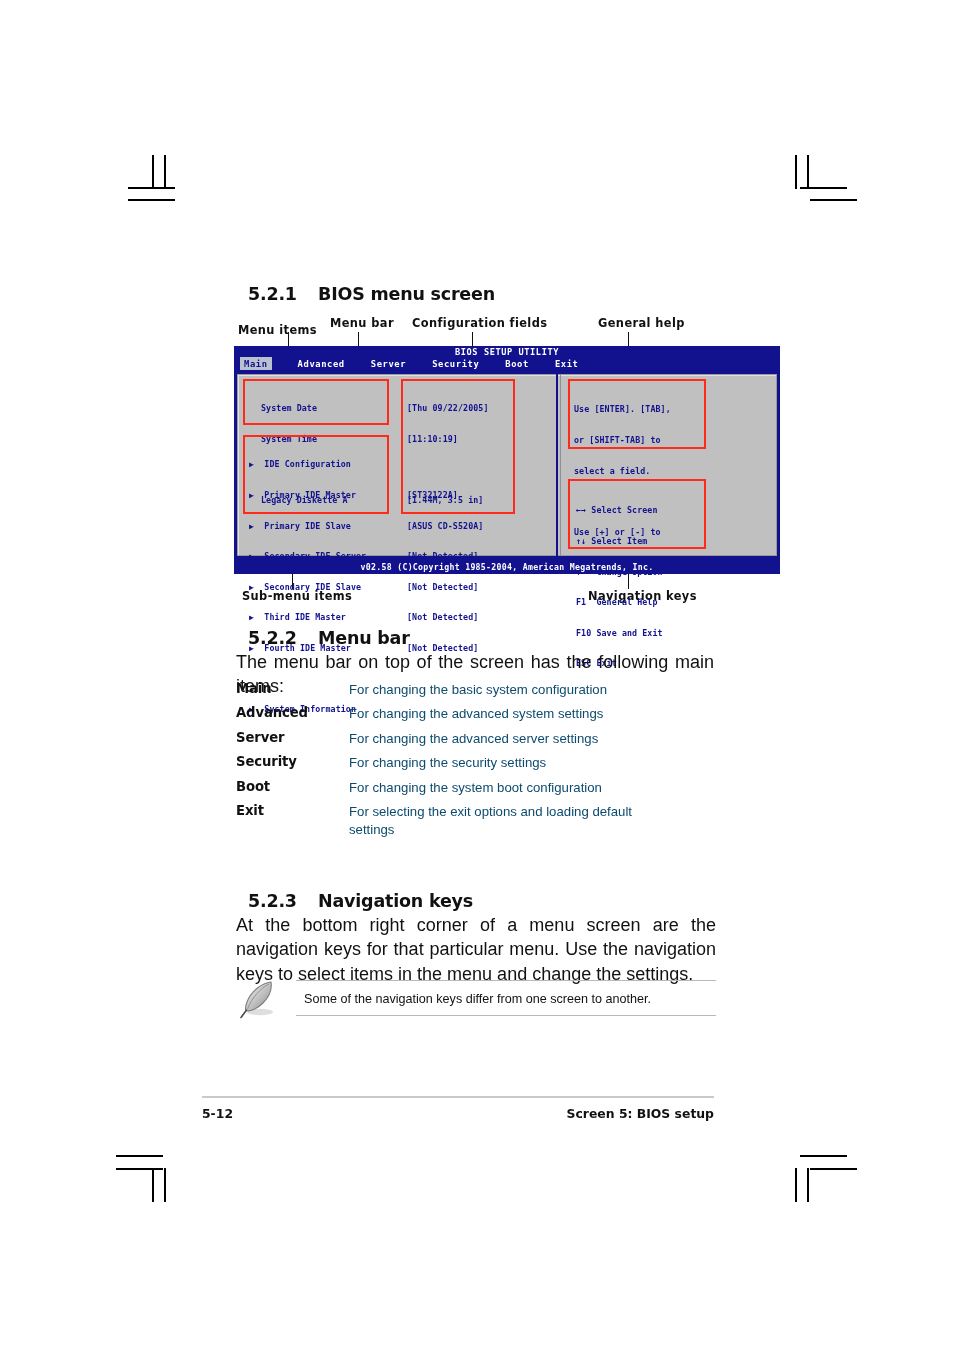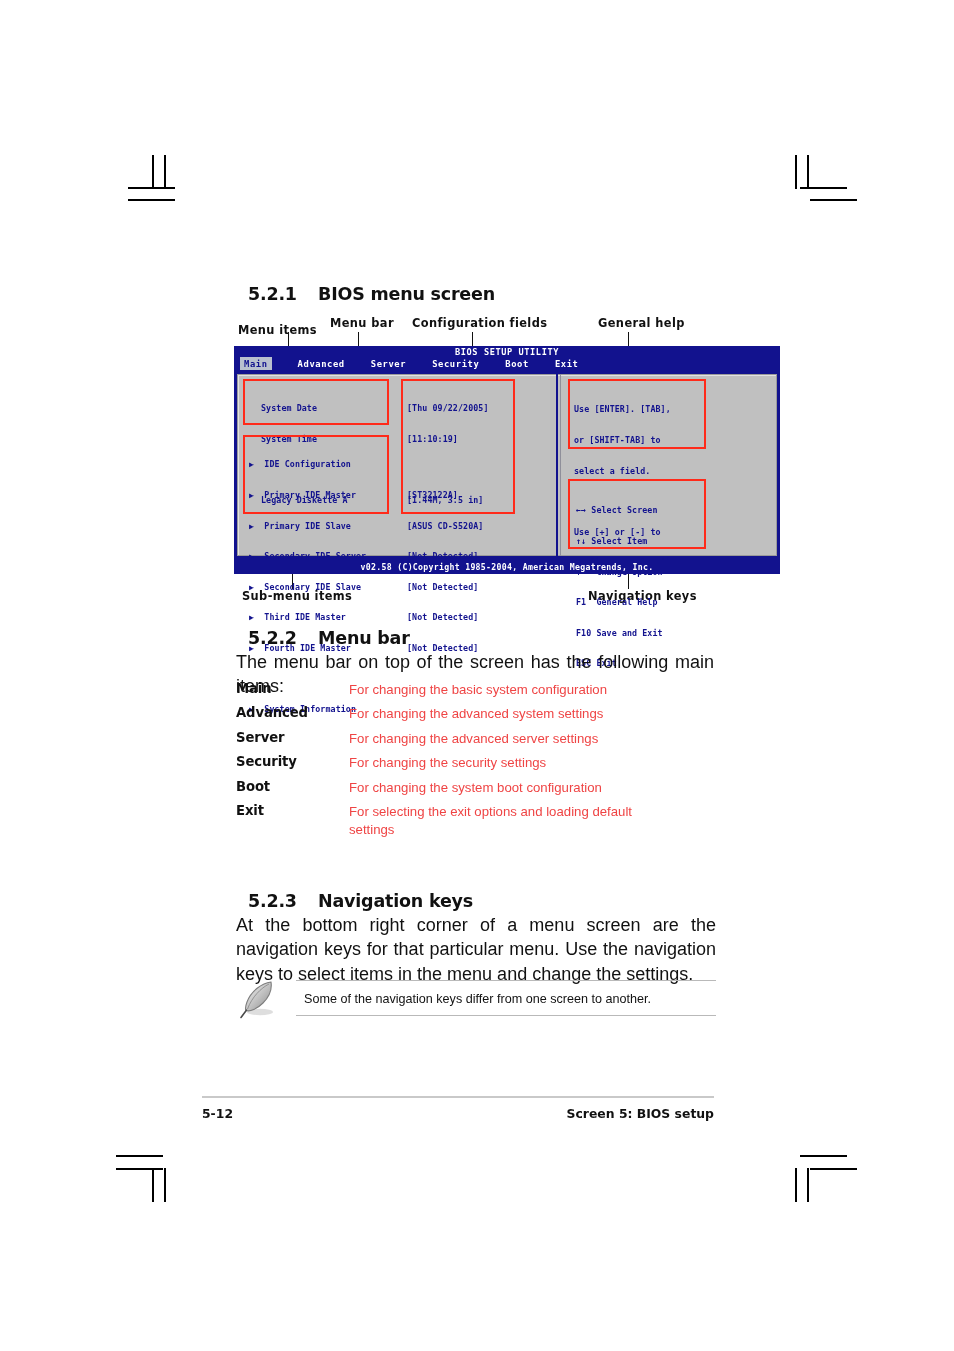--- a/index.html
+++ b/index.html
@@ -88,21 +88,21 @@
   .arrow{color:#12128e;}
 
   
   .deflist{width:100%;}
   .deflist .row{display:flex;align-items:flex-start;margin-bottom:7px;}
   .deflist .term{
     width:113px;flex:0 0 113px;
     font-family:"DejaVu Sans", sans-serif;
     font-weight:bold;font-size:13.2px;color:#111;letter-spacing:-0.1px;
   }
-  .deflist .desc{font-size:13.2px;line-height:1.32;color:#ef4444;flex:1;}
+  .deflist .desc{font-size:13.2px;line-height:1.32;color:#0c4a6e;flex:1;}
 
   
   .note{position:absolute;left:0;width:482px;}
   .note .rule{position:absolute;left:62px;right:0;height:1px;background:#b9b9b9;}
   .note .txt{
     position:absolute;left:70px;top:12px;font-size:12.6px;color:#111;
   }
   .quill{position:absolute;left:4px;top:-4px;}
 
   

